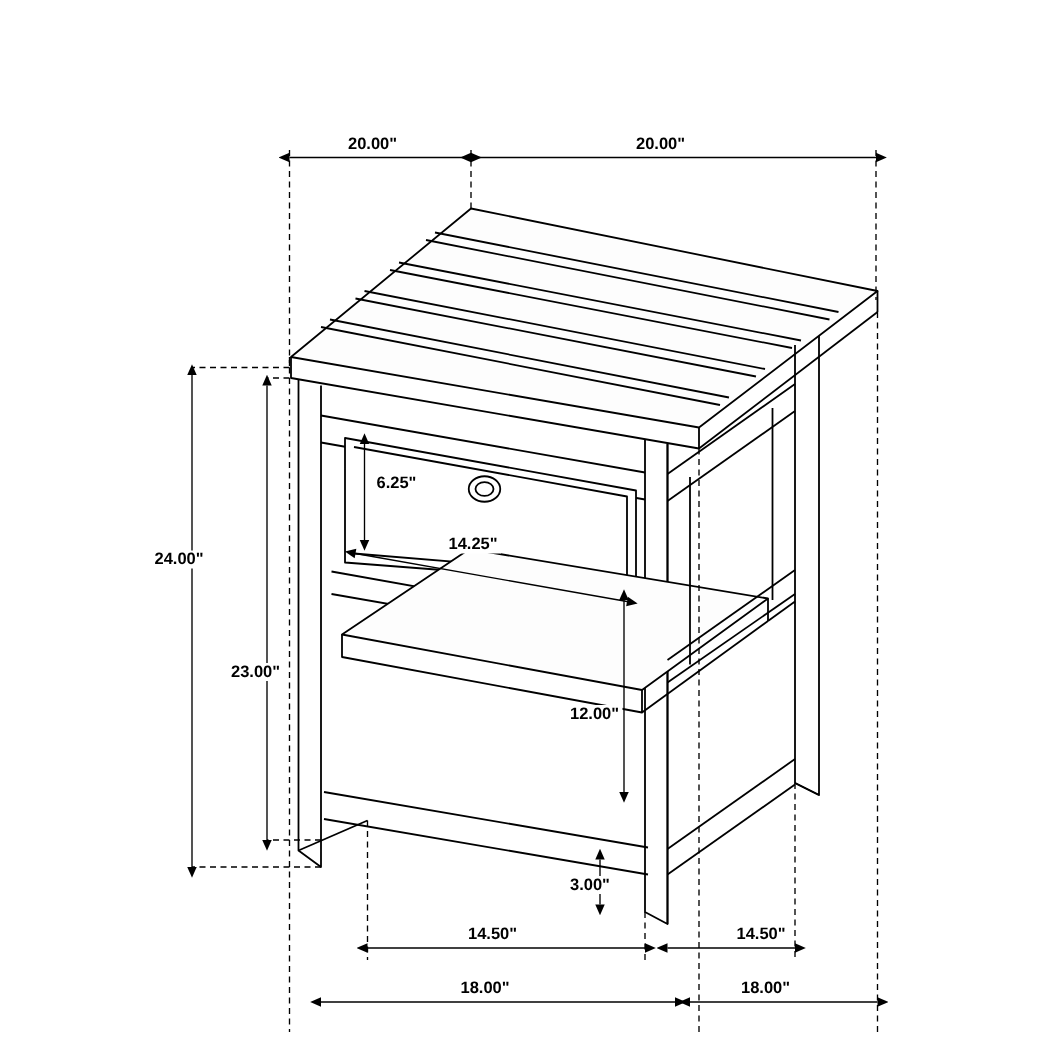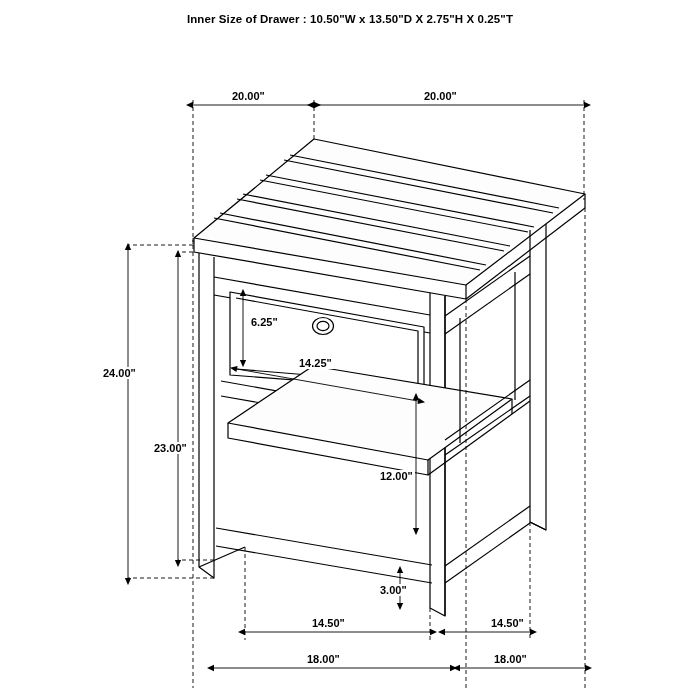--- a/index.html
+++ b/index.html
@@ -46,21 +46,20 @@
     background: #ffffff;
     padding: 0 2px;
     line-height: 12px;
   }
 </style>
 </head>
 <body>
 
 <div id="stage">
 
-  <div class="title">Inner Size of Drawer : 10.50"W x 13.50"D X 2.75"H X 0.25"T</div>
 
   <svg class="drawing" viewBox="0 0 700 700">
     <defs>
       <marker id="arrL" markerWidth="9" markerHeight="9" refX="8" refY="4.5" orient="auto">
         <path d="M8,1 L0,4.5 L8,8 Z" fill="#000"></path>
       </marker>
       <marker id="arrR" markerWidth="9" markerHeight="9" refX="1" refY="4.5" orient="auto">
         <path d="M1,1 L9,4.5 L1,8 Z" fill="#000"></path>
       </marker>
     </defs>

